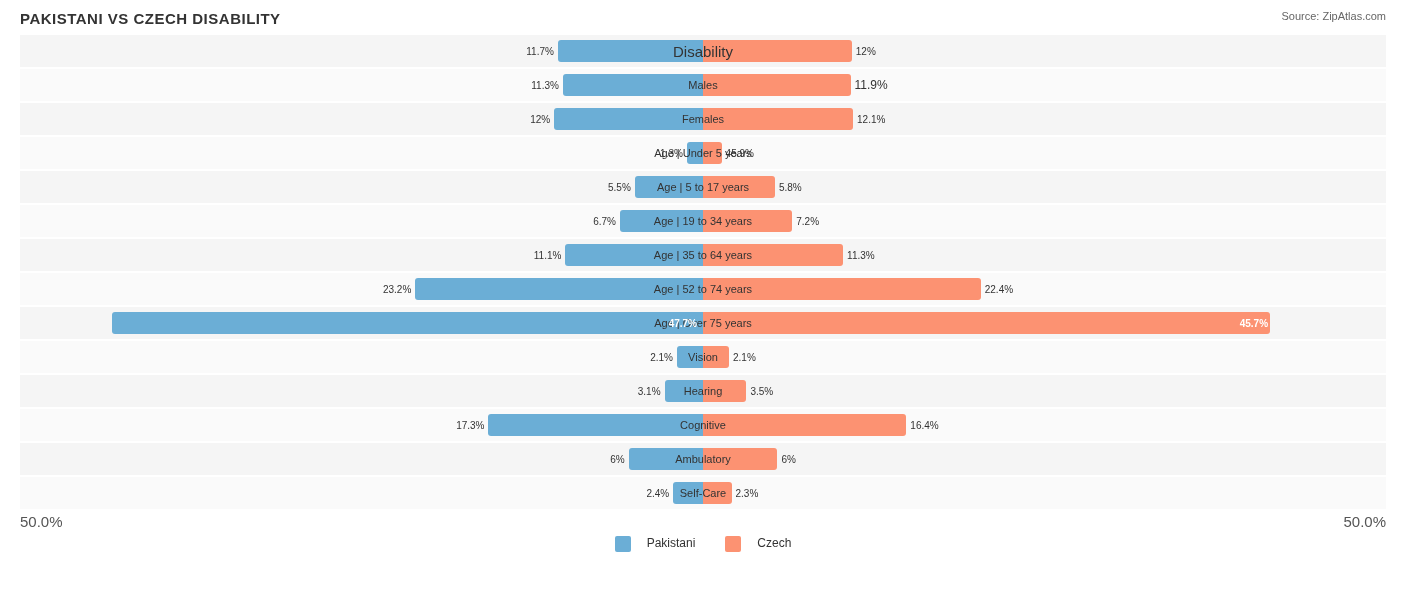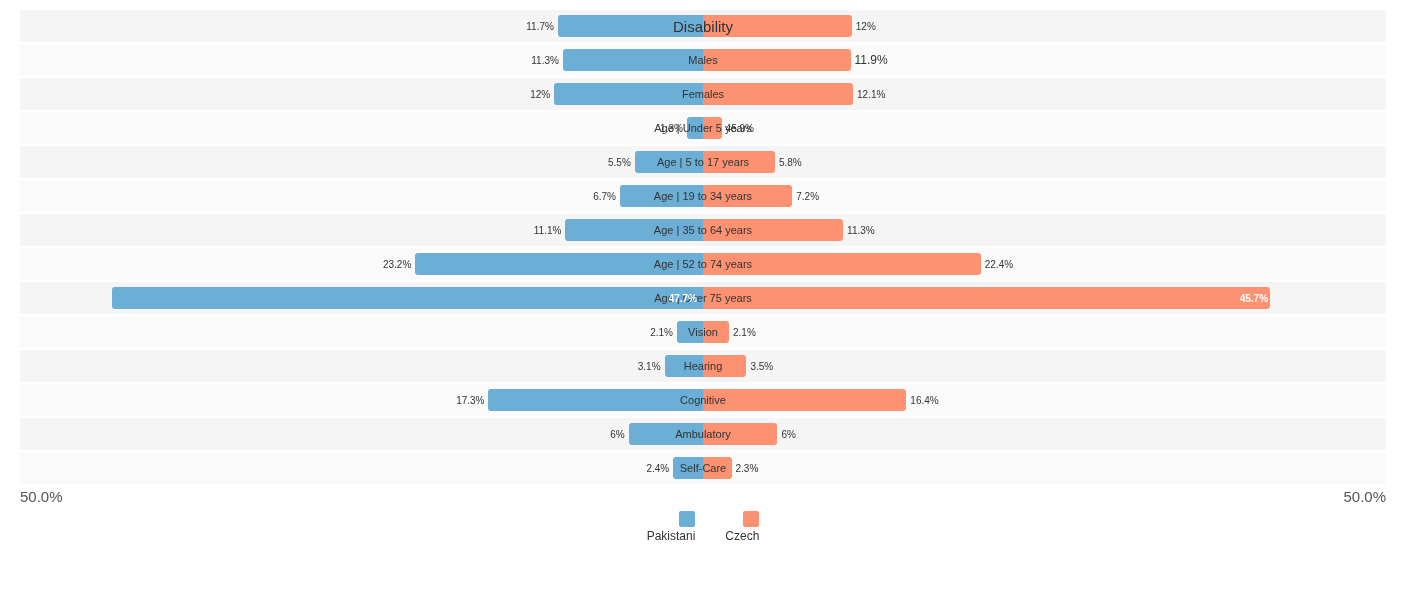--- a/index.html
+++ b/index.html
@@ -52,44 +52,47 @@
     }
     .legend-row {
       display: flex;
       justify-content: center;
       align-items: center;
       gap: 30px;
       margin-top: 6px;
     }
     .legend-item {
       display: flex;
-      align-items: flex-end;
-      gap: 2px;
+      align-items: flex-start;
+      gap: 16px;
       font-size: 12px;
       color: #333;
-      flex-direction: column;
     }
     .legend-color {
       width: 16px;
       height: 16px;
       border-radius: 2px;
     }
     .axis-row {
       display: flex;
       justify-content: space-between;
       font-size: 15px;
       color: #555;
       margin-top: 4px;
       padding: 0 0;
     }
   </style>
 </head>
 <body>
 
 <div class="chart-container">
+  <div class="title-row">
+    <span class="chart-title">PAKISTANI VS CZECH DISABILITY</span>
+    <span class="source-text">Source: ZipAtlas.com</span>
+  </div>
 
   <div class="bars-area" id="bars-area">
       <div class="bar-row" style="position: relative; height: 32px; display: flex; align-items: center; background: rgb(245, 245, 245); margin-bottom: 2px;">
         <div style="position: absolute; right: 50%; width: 145.08px; height: 22px; background: rgb(107, 174, 214); border-radius: 3px 0px 0px 3px;"></div>
         <div style="position: absolute; left: 50%; width: 148.8px; height: 22px; background: rgb(252, 146, 114); border-radius: 0px 3px 3px 0px;"></div>
         <span style="position: absolute; left: 50%; transform: translateX(-50%); font-size: 15px; color: rgb(51, 51, 51); white-space: nowrap; z-index: 10;">Disability</span>
         <span style="position: absolute; right: calc(50% + 149.08px); font-size: 10px; color: rgb(51, 51, 51); white-space: nowrap; z-index: 11;">11.7%</span>
         <span style="position: absolute; left: calc(50% + 152.8px); font-size: 10px; color: rgb(51, 51, 51); white-space: nowrap; z-index: 11;">12%</span>
       </div>
       <div class="bar-row" style="position: relative; height: 32px; display: flex; align-items: center; background: rgb(250, 250, 250); margin-bottom: 2px;">

